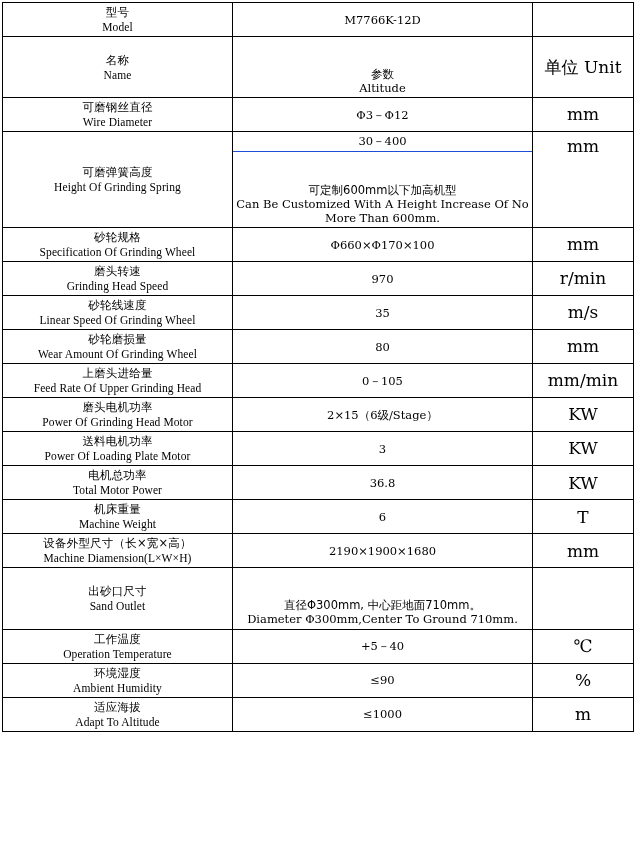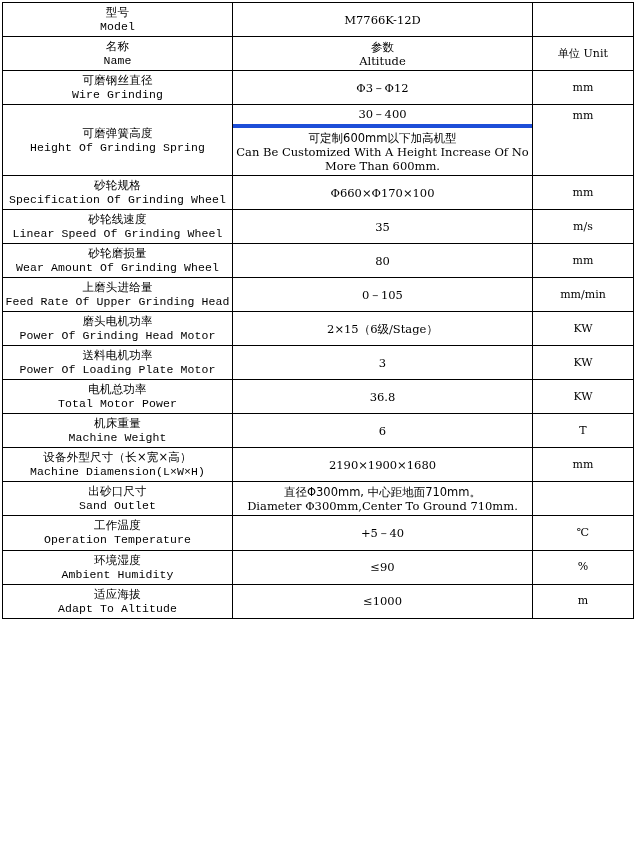--- a/index.html
+++ b/index.html
@@ -33,45 +33,46 @@
 
   .cn {
     display: block;
     font-size: 11.5px;
     font-family: "DejaVu Sans", sans-serif;
     letter-spacing: 0.2px;
   }
   .en {
     display: block;
     font-size: 11.5px;
-    font-family: Liberation Mono, monospace;
+    font-family: Liberation Serif, serif;
     letter-spacing: 0.1px;
   }
   td.label .cn { margin-bottom: 1px; }
 
   td.value {
     font-family: "DejaVu Serif", serif;
     font-size: 11.5px;
   }
   td.unit {
     font-family: "DejaVu Serif", serif;
-    font-size: 11px;
+    font-size: 17px;
   }
   td.value .v-cn {
     display: block;
     font-family: "DejaVu Sans", sans-serif;
     font-size: 11.5px;
+    margin-top: 28px;
   }
   td.value .v-en {
     display: block;
     font-family: "DejaVu Serif", serif;
     font-size: 11.5px;
   }
   .split-top {
-    border-bottom: 4px solid #1d4ed8;
+    border-bottom: 1px solid #1d4ed8;
     padding: 2px 0 3px 0;
   }
   .split-bottom {
     padding: 3px 0 2px 0;
   }
   .row-h1 { height: 26px; }
   .row-h2 { height: 34px; }
 </style>
 </head>
 <body>
@@ -103,21 +104,21 @@
       </td>
       <td class="unit">
         <span class="v-cn">单位</span>
         <span class="v-en">Unit</span>
       </td>
     </tr>
 
     <tr class="row-h1">
       <td class="label">
         <span class="cn">可磨钢丝直径</span>
-        <span class="en">Wire Grinding</span>
+        <span class="en">Wire Diameter</span>
       </td>
       <td class="value">Φ3－Φ12</td>
       <td class="unit">mm</td>
     </tr>
 
 
     <tr class="row-h2">
       <td class="label">
         <span class="cn">可磨弹簧高度</span>
         <span class="en">Height Of Grinding Spring</span>
@@ -135,20 +136,28 @@
 
     <tr class="row-h1">
       <td class="label">
         <span class="cn">砂轮规格</span>
         <span class="en">Specification Of Grinding Wheel</span>
       </td>
       <td class="value">Φ660×Φ170×100</td>
       <td class="unit">mm</td>
     </tr>
 
+    <tr class="row-h1">
+      <td class="label">
+        <span class="cn">磨头转速</span>
+        <span class="en">Grinding Head Speed</span>
+      </td>
+      <td class="value">970</td>
+      <td class="unit">r/min</td>
+    </tr>
 
     <tr class="row-h1">
       <td class="label">
         <span class="cn">砂轮线速度</span>
         <span class="en">Linear Speed Of Grinding Wheel</span>
       </td>
       <td class="value">35</td>
       <td class="unit">m/s</td>
     </tr>
 

